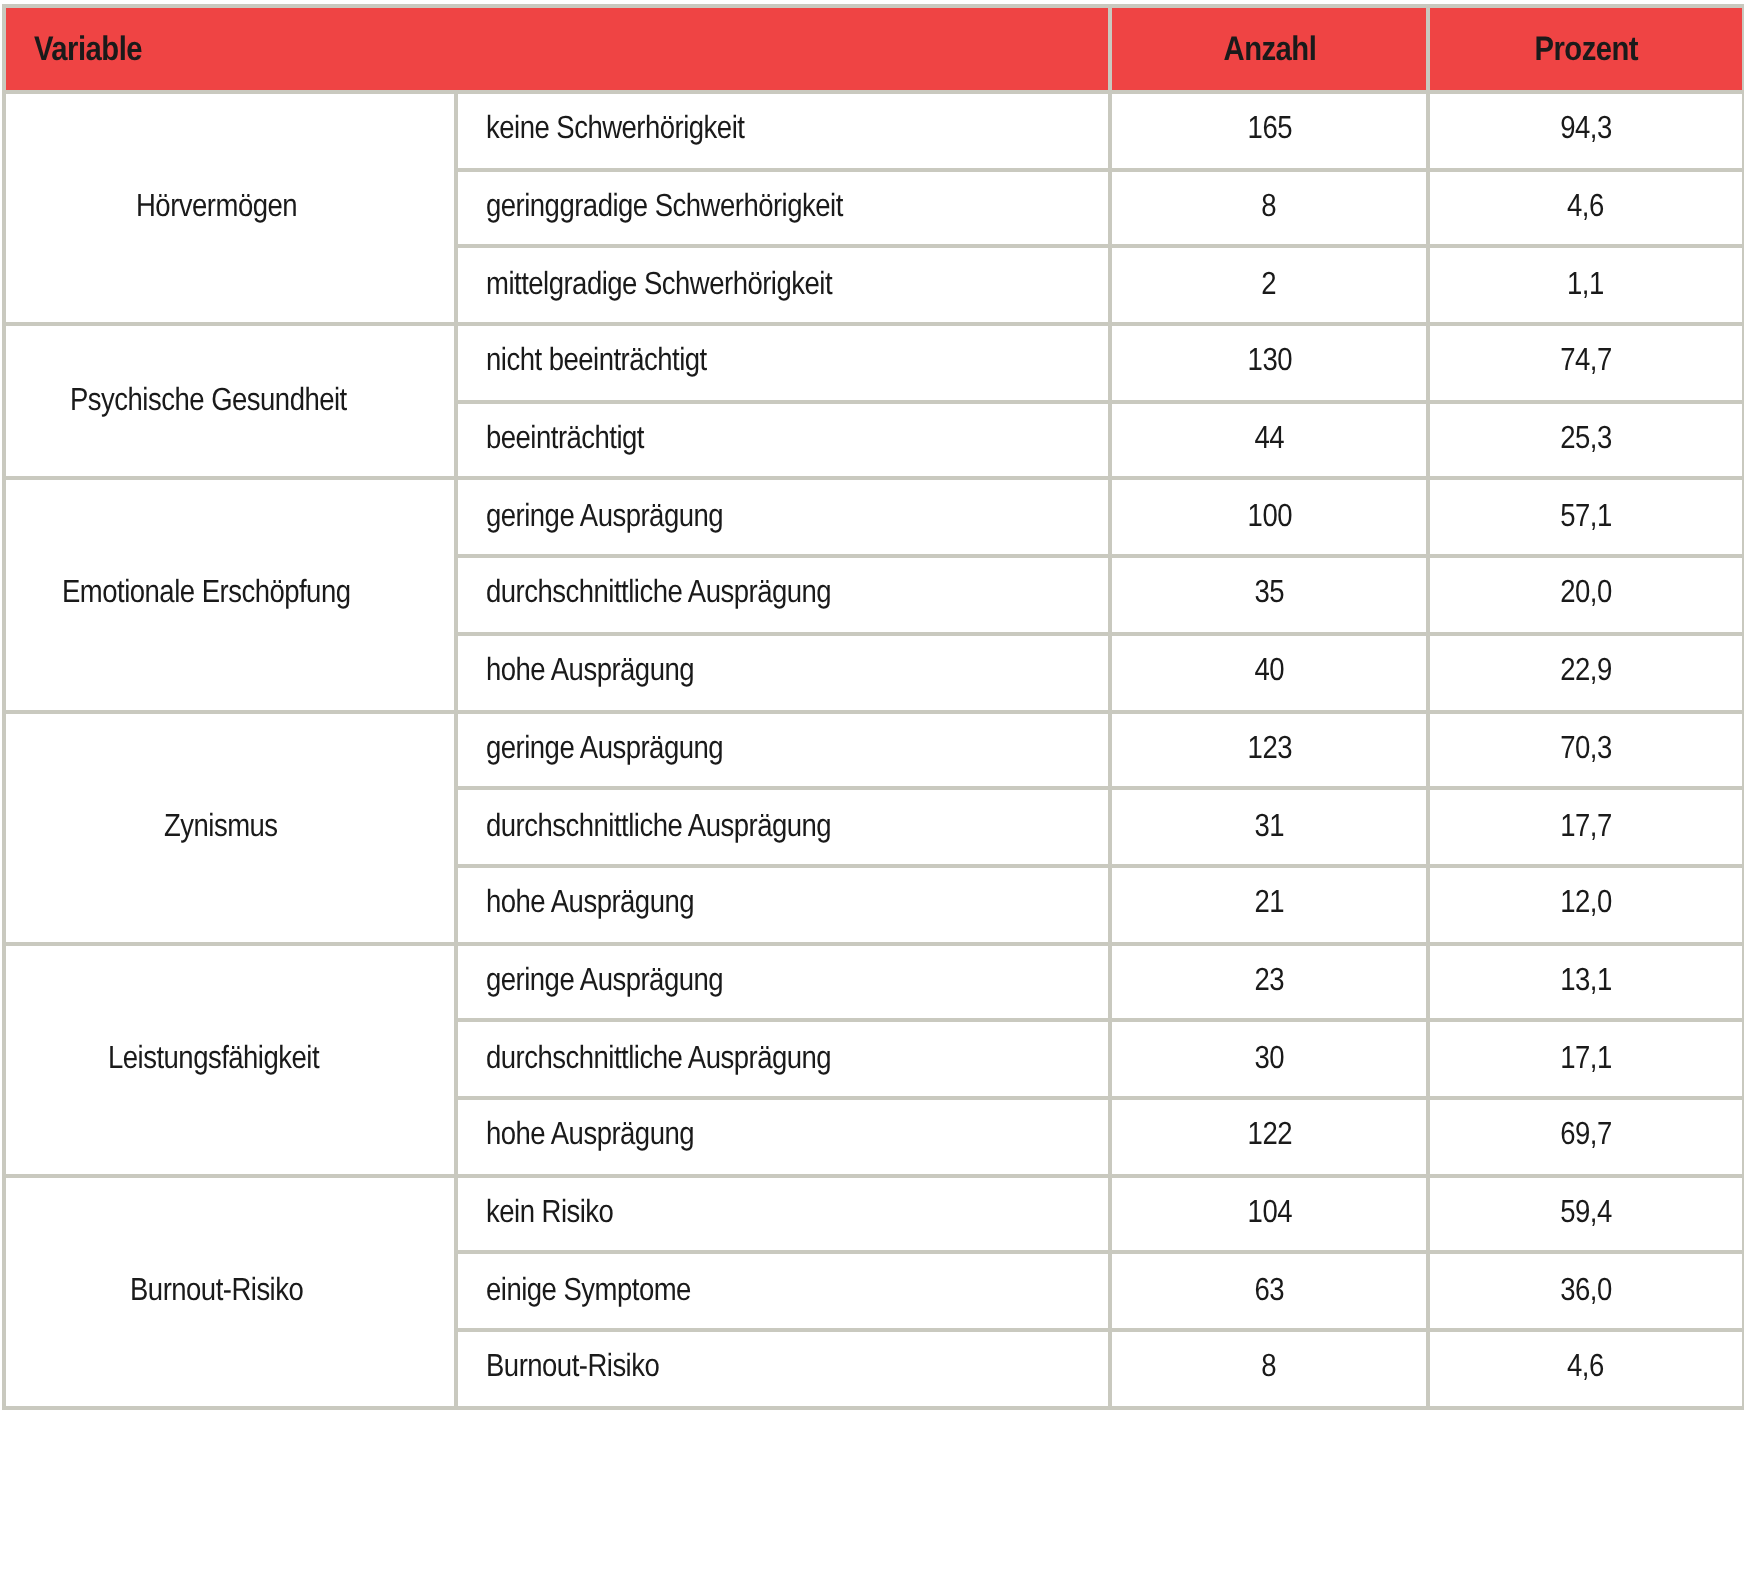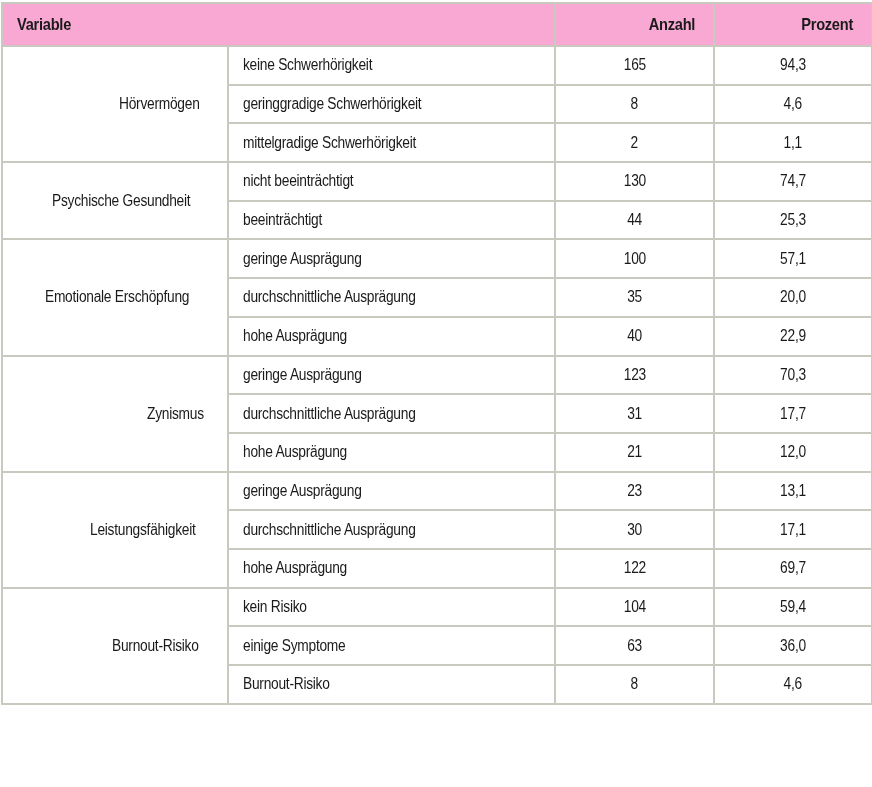--- a/index.html
+++ b/index.html
@@ -19,28 +19,28 @@
     col.c4 { width: 158px; }
     th, td {
       border: 2px solid #c9c9bf;
       padding: 0 14px;
       height: 38.7px;
       box-sizing: border-box;
       white-space: nowrap;
       letter-spacing: -0.3px;
     }
     thead th {
-      background: #f9a8d4;
+      background: #ef4444;
       font-weight: bold;
       height: 43px;
       font-size: 17px;
     }
     thead th.left { text-align: left; }
-    thead th.center { text-align: right; }
-    td.group { text-align: right; vertical-align: middle; border-radius: 17px; }
+    thead th.center { text-align: center; }
+    td.group { text-align: center; vertical-align: middle; border-radius: 17px; }
     td.cat { text-align: left; }
     td.num { text-align: center; margin-top: 31px; }
     .narrow { display: inline-block; transform: scaleX(0.86); transform-origin: left center; }
     .narrow-c { display: inline-block; transform: scaleX(0.86); transform-origin: center center; }
   </style>
 </head>
 <body>
 
 <table>
   <colgroup>

